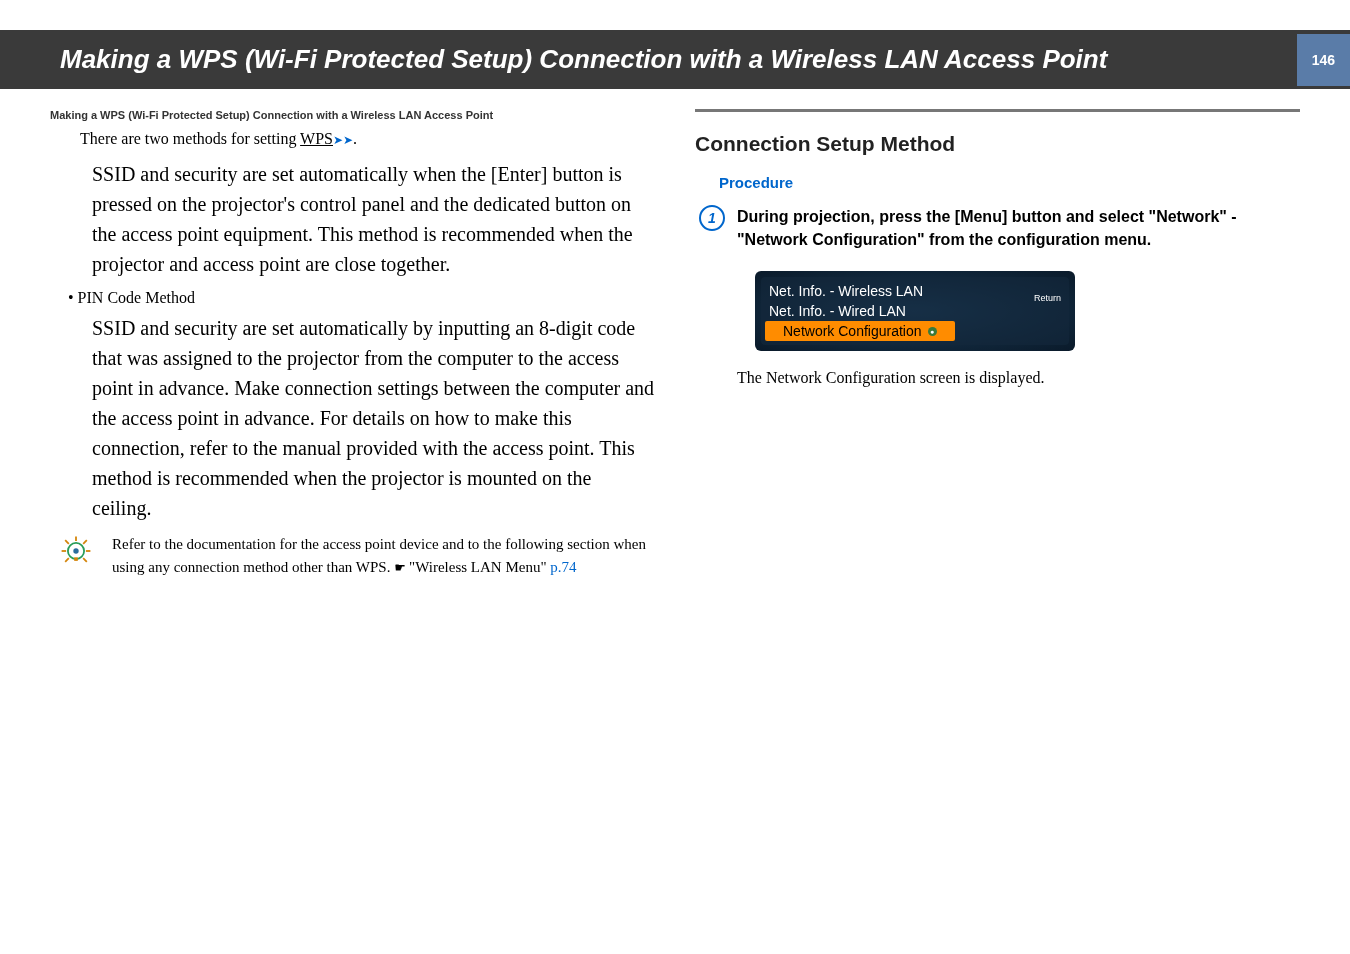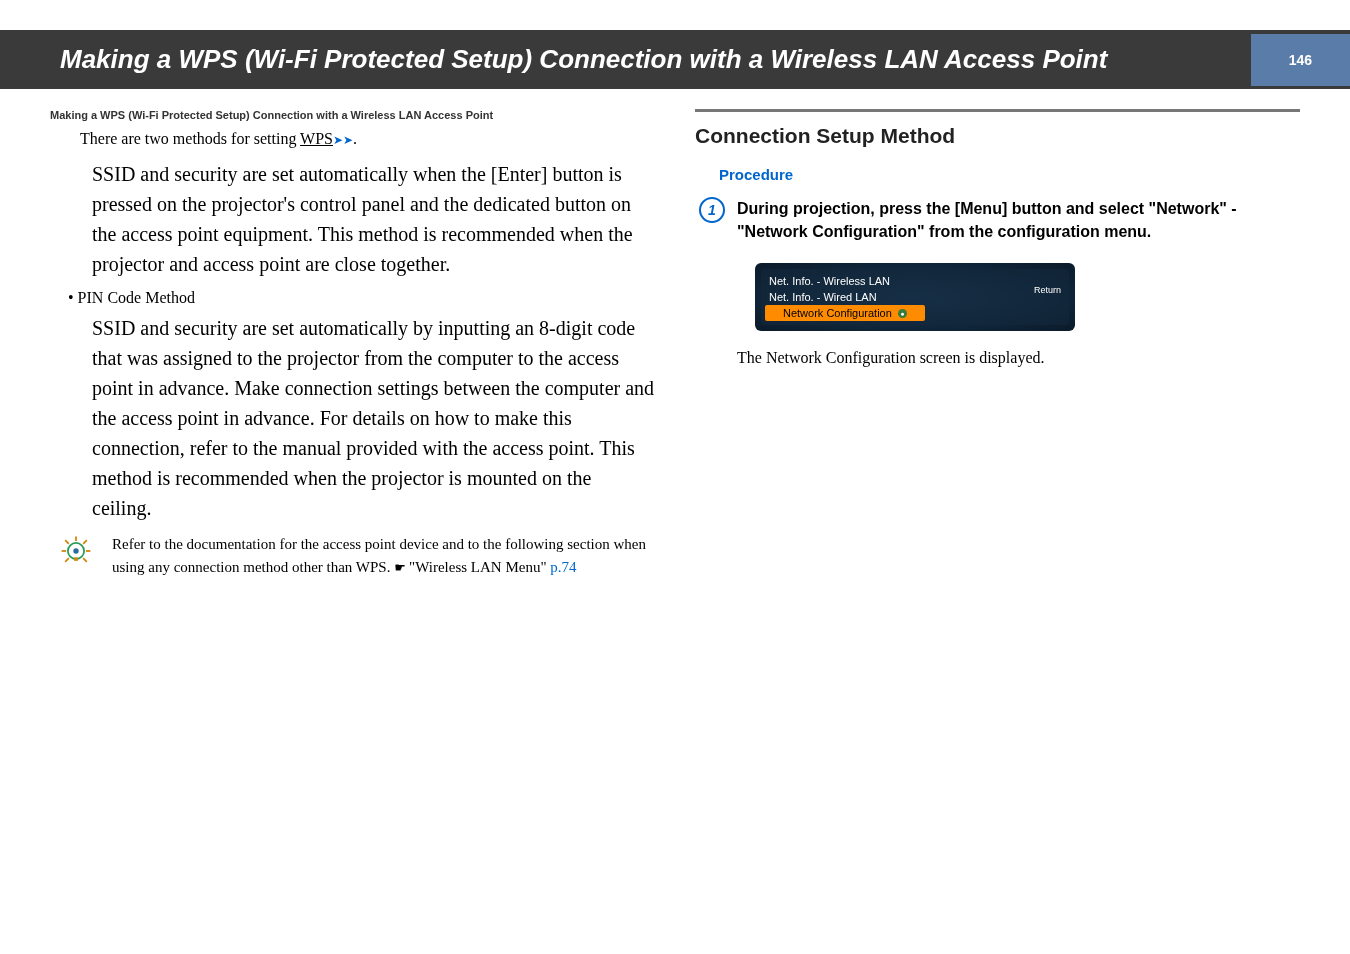--- a/index.html
+++ b/index.html
@@ -21,21 +21,21 @@
     }
     .header-title {
       font-family: Arial, sans-serif;
       font-size: 26px;
       font-weight: bold;
       font-style: italic;
     }
     .page-num {
       background: #5a7ca8;
       color: #fff;
-      padding: 18px 38px;
+      padding: 18px 15px;
       font-family: Arial, sans-serif;
       font-size: 14px;
       font-weight: bold;
       margin-right: -60px;
       margin-top: -14px;
       margin-bottom: -14px;
       display: flex;
       align-items: center;
       margin-left: 40px;
     }
@@ -90,21 +90,21 @@
     }
     .tip-text {
       font-size: 15px;
       line-height: 1.5;
       flex: 1;
     }
     .ref-arrow { font-size: 13px; }
     .page-link { color: #0066cc; }
     .section-header {
       border-top: 3px solid #777;
-      padding-top: 12px;
+      padding-top: 20px;
       font-family: Arial, sans-serif;
       font-size: 21px;
       font-weight: bold;
       color: #222;
       margin-bottom: 18px;
     }
     .procedure-label {
       font-family: Arial, sans-serif;
       font-size: 15px;
       font-weight: bold;
@@ -180,21 +180,21 @@
     }
     .menu-return {
       position: absolute;
       top: 16px;
       right: 8px;
       color: #fff;
       font-size: 9px;
     }
     .menu-line {
       color: #fff;
-      font-size: 11px;
+      font-size: 14px;
       padding: 2px 4px;
     }
     .menu-line.highlight {
       background: #ff8c00;
       color: #000;
       border-radius: 2px;
       display: inline-flex;
       align-items: center;
       gap: 6px;
       padding: 2px 18px;

